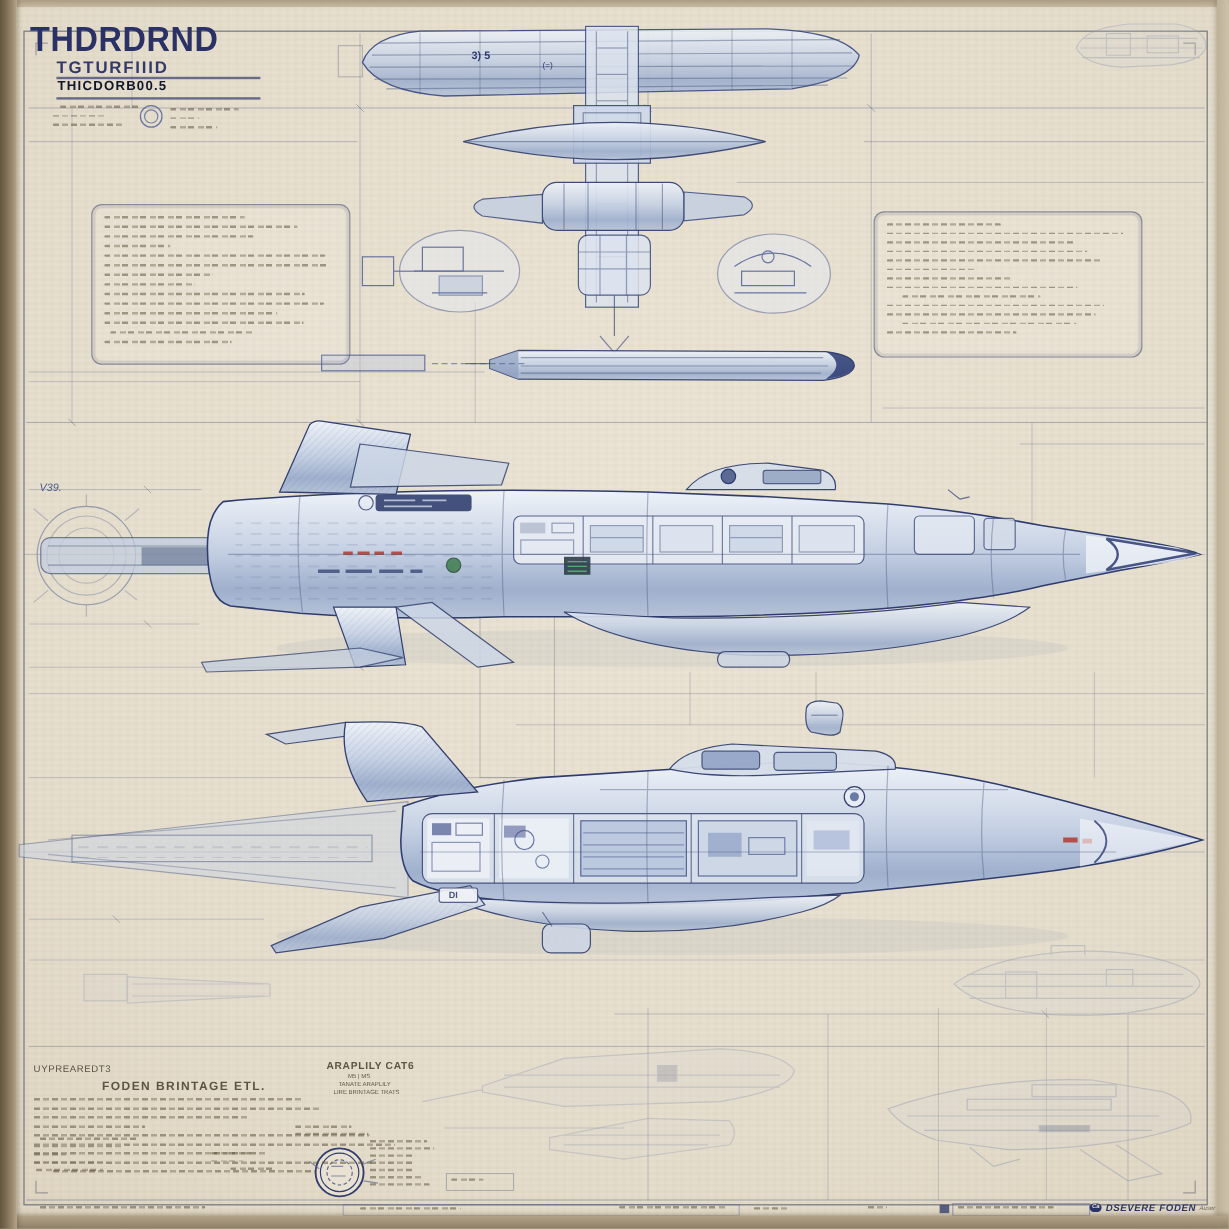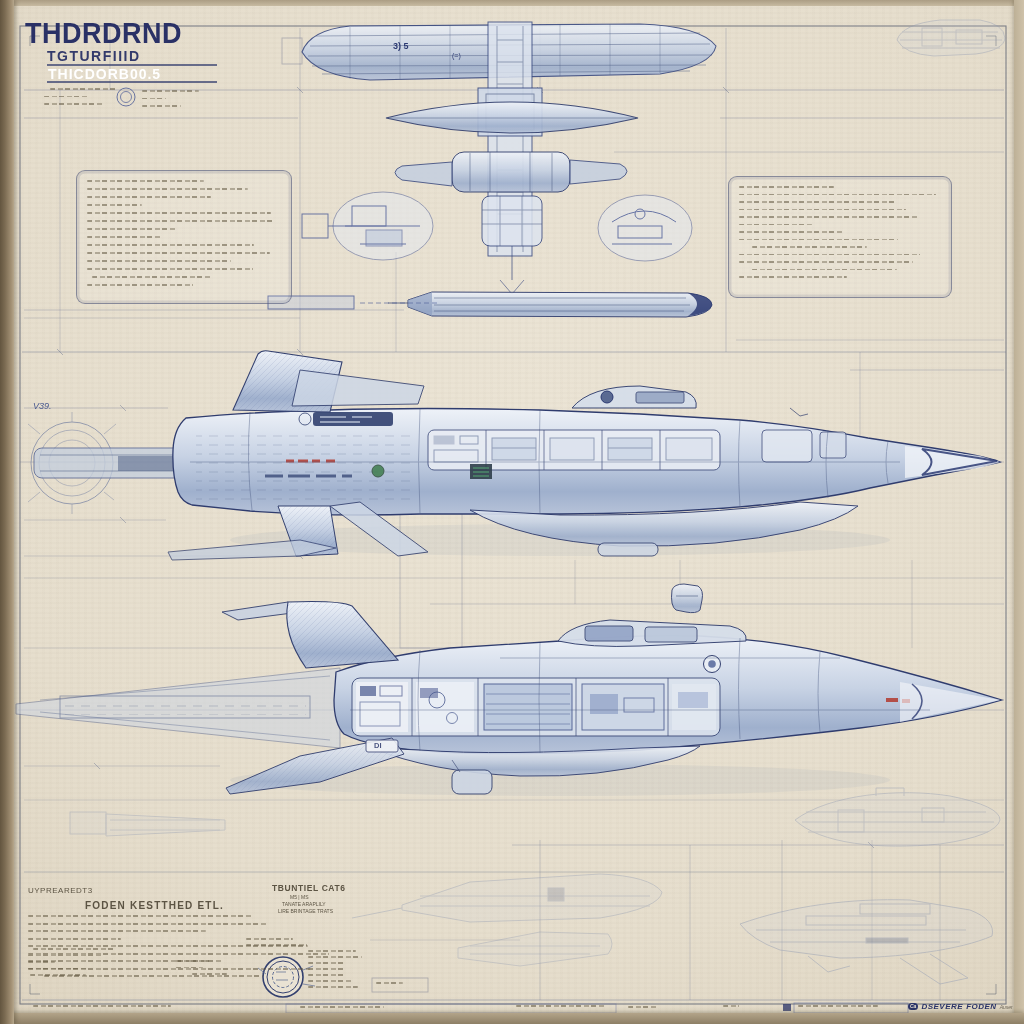--- a/index.html
+++ b/index.html
@@ -387,21 +387,21 @@
       <rect x="286" y="1004" width="330" height="9" opacity=".35"></rect>
       <rect x="794" y="1003" width="114" height="10" opacity=".45"></rect>
     </g>
   </svg>
 
   <div class="layer">
 
     <div class="txt navy" style="left:25px;top:20px;font-size:27px;font-weight:800;letter-spacing:.5px;transform:scaleY(1.08);">THDRDRND</div>
     <div class="txt" style="left:47px;top:49px;font-size:14px;font-weight:bold;letter-spacing:1.5px;color:#333a6b;">TGTURFIIID</div>
     <div class="ul" style="left:47px;top:64px;width:170px;"></div>
-    <div class="txt" style="left:48px;top:67px;font-size:14px;font-weight:bold;letter-spacing:1px;color:#ffffff;">THICDORB00.5</div>
+    <div class="txt" style="left:48px;top:67px;font-size:11px;font-weight:bold;letter-spacing:1px;color:#0f172a;">THICDORB00.5</div>
     <div class="ul" style="left:47px;top:81px;width:170px;"></div>
     <div class="scrib-box fine" style="left:44px;top:88px;width:70px;--pitch:6px;">
         <div class="scrib" style="width: 96.6352%; margin-left: 6px;"></div>
         <div class="scrib" style="width: 63.844%;"></div>
         <div class="scrib" style="width: 84.1186%;"></div>
       </div>
     <div class="scrib-box fine" style="left:142px;top:90px;width:72px;--pitch:6px;">
         <div class="scrib" style="width: 78.5085%;"></div>
         <div class="scrib" style="width: 33.8432%;"></div>
         <div class="scrib" style="width: 53.7094%;"></div>
@@ -442,22 +442,22 @@
           <div class="scrib" style="width: 78.7236%;"></div>
           <div class="scrib" style="width: 56.8427%; margin-left: 13px;"></div>
           <div class="scrib" style="width: 89.7348%;"></div>
           <div class="scrib" style="width: 85.9955%;"></div>
           <div class="scrib" style="width: 71.659%; margin-left: 13px;"></div>
           <div class="scrib" style="width: 53.5266%;"></div>
         </div>
     </div>
 
     <div class="txt sepia" style="left:28px;top:887px;font-size:8px;font-weight:normal;letter-spacing:.5px;">UYPREAREDT3</div>
-    <div class="txt sepia" style="left:85px;top:901px;font-size:10px;font-weight:bold;letter-spacing:1.2px;">FODEN KESTTHED ETL.</div>
-    <div class="txt sepia" style="left:272px;top:884px;font-size:8.5px;font-weight:bold;letter-spacing:.6px;">TBUNTIEL CAT6</div>
+    <div class="txt sepia" style="left:85px;top:901px;font-size:10px;font-weight:bold;letter-spacing:1.2px;">FODEN BRINTAGE ETL.</div>
+    <div class="txt sepia" style="left:272px;top:884px;font-size:8.5px;font-weight:bold;letter-spacing:.6px;">ARAPLILY CAT6</div>
     <div class="txt sepia" style="left:290px;top:895px;font-size:5px;">M5 | MS</div>
     <div class="txt sepia" style="left:282px;top:902px;font-size:5px;">TANATE ARAPLILY</div>
     <div class="txt sepia" style="left:278px;top:909px;font-size:5px;">LIRE BRINTAGE TRATS</div>
 
     <div class="scrib-box" style="left:28px;top:915px;width:340px;--pitch:5.5px;">
         <div class="scrib" style="width: 66.1283%;"></div>
         <div class="scrib" style="width: 70.3289%;"></div>
         <div class="scrib" style="width: 52.3046%;"></div>
         <div class="scrib" style="width: 27.4486%;"></div>
         <div class="scrib" style="width: 82.3471%;"></div>

